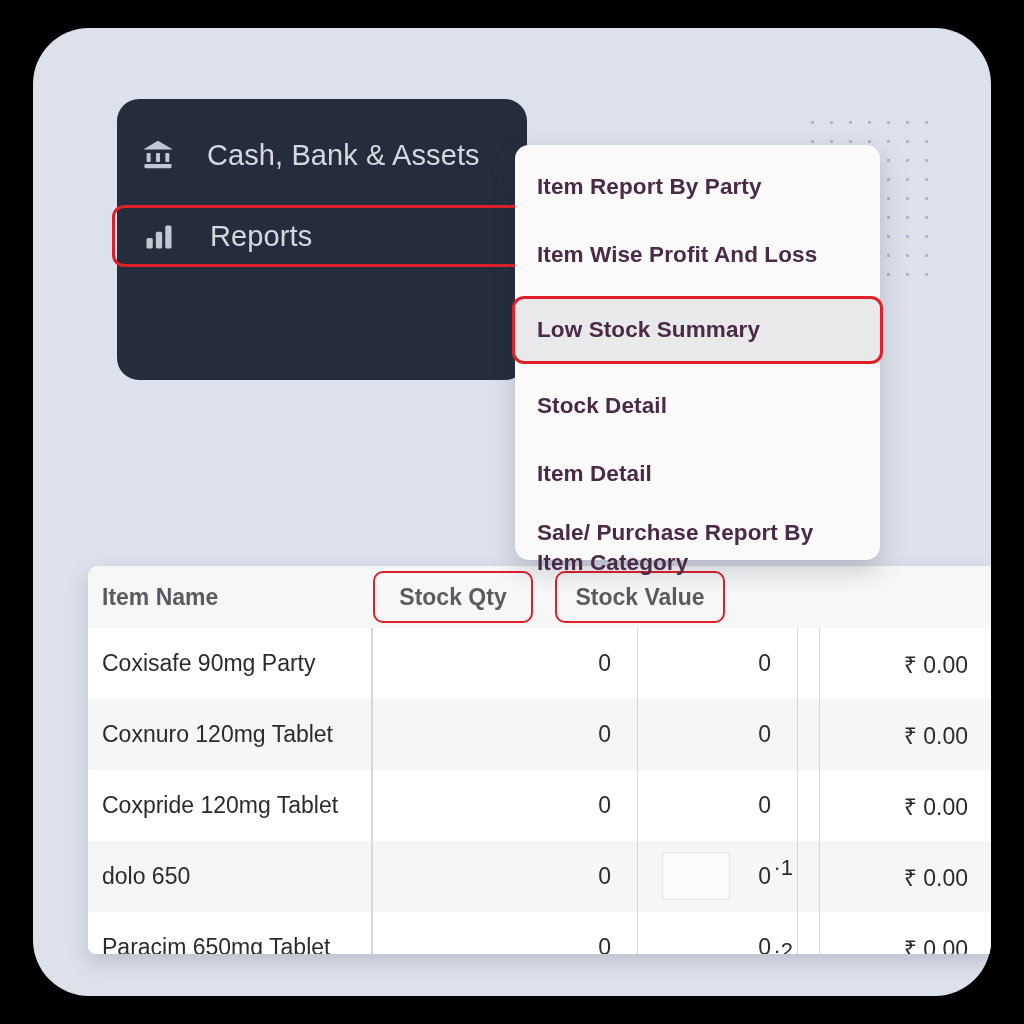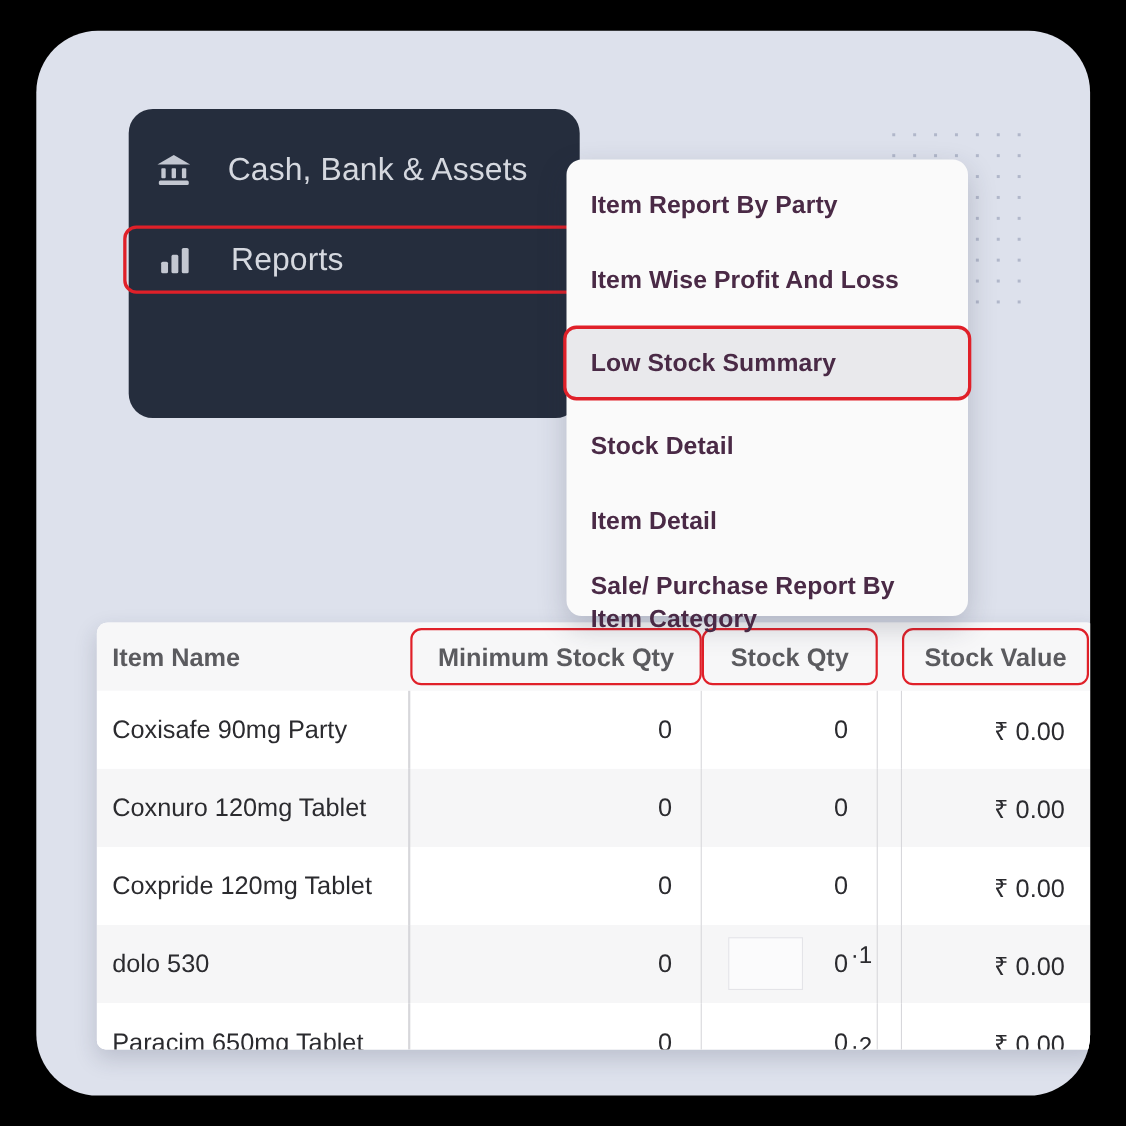--- a/index.html
+++ b/index.html
@@ -248,23 +248,20 @@
       <span class="menu-label">Sale/ Purchase Report By Item Category</span>
     </div>
   </div>
 
   <div id="data-table">
 
     <div id="table-header">
       <div class="th c-name">
         <span>Item Name</span>
       </div>
-      <div class="th c-min num th-outlined">
-        <span>Minimum Stock Qty</span>
-      </div>
       <div class="th c-qty num th-outlined">
         <span>Stock Qty</span>
       </div>
       <div class="th c-gap"></div>
       <div class="th c-val num th-outlined">
         <span>Stock Value</span>
       </div>
     </div>
 
     <div class="tr odd" id="row-0">
@@ -313,21 +310,21 @@
           <span class="qty-overlay"></span>
         </div>
       <div class="td gap"></div>
       <div class="td val">
           <span>₹ 0.00</span>
         </div>
     </div>
 
     <div class="tr even" id="row-3">
       <div class="td name">
-          <span>dolo 530</span>
+          <span>dolo 650</span>
         </div>
       <div class="td min">
           <span>0</span>
         </div>
       <div class="td qty">
           <span class="qty-cell-box"></span>
           <span class="sr-num">0</span>
           <span class="qty-overlay">·1</span>
         </div>
       <div class="td gap"></div>

